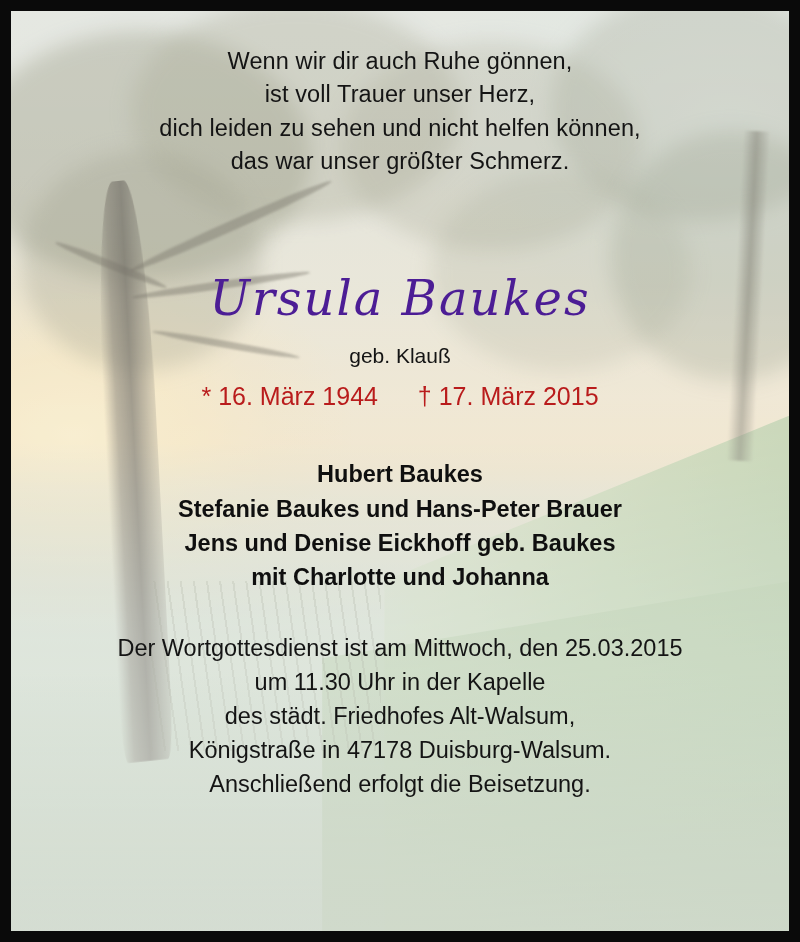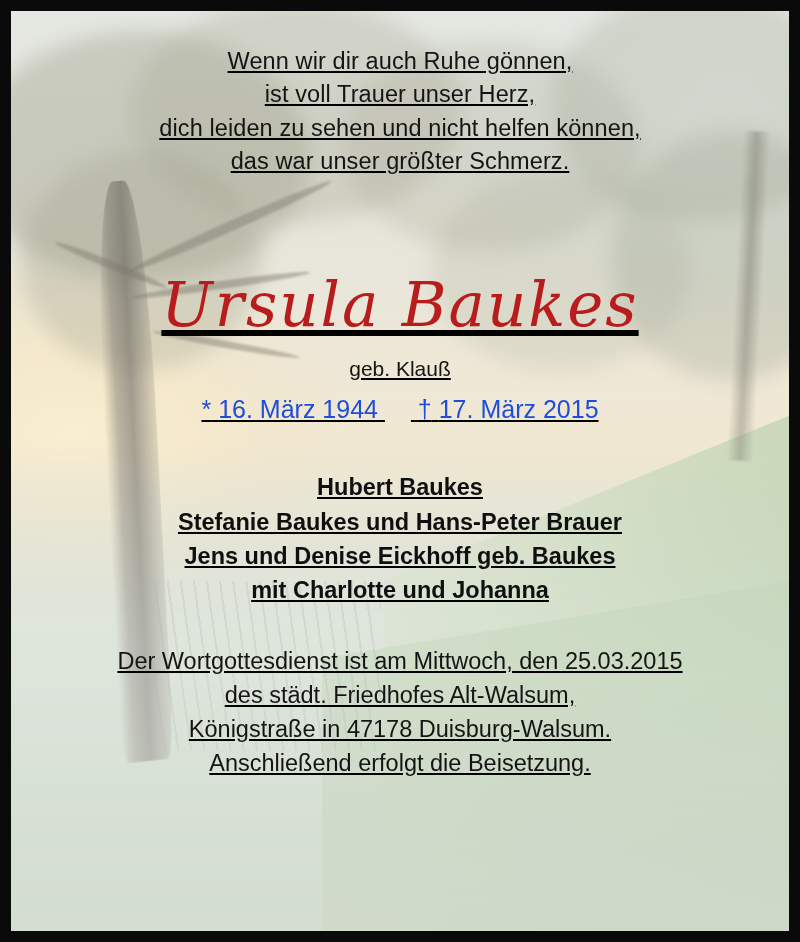--- a/index.html
+++ b/index.html
@@ -15,21 +15,20 @@
   }
 
   #notice {
     position: relative;
     width: 800px;
     height: 942px;
     box-sizing: border-box;
     border: 11px solid #0a0a0a;
     overflow: hidden;
     background: #cfd4cf;
-    text-decoration: underline;
   }
 
   
   .bg-layer {
     position: absolute;
     inset: 0;
     pointer-events: none;
   }
   .bg-sky {
     background:
@@ -197,37 +196,37 @@
     line-height: 1.42;
     color: #141414;
     letter-spacing: 0.1px;
   }
   .verse div { white-space: nowrap; }
 
   .name {
     margin-top: 96px;
     font-family: "DejaVu Serif", "Liberation Serif", serif;
     font-style: italic;
-    font-size: 61px;
+    font-size: 48px;
     line-height: 1;
     letter-spacing: 2px;
-    color: #b91c1c;
+    color: #4c1d95;
     white-space: nowrap;
   }
 
   .maiden {
     margin-top: 22px;
     font-size: 21px;
     color: #141414;
   }
 
   .dates {
     margin-top: 14px;
     font-size: 25px;
-    color: #1d4ed8;
+    color: #b91c1c;
   }
   .dates .sym { font-size: 25px; }
   .dates .gap { display: inline-block; width: 26px; }
 
   .family {
     margin-top: 46px;
     font-size: 23.5px;
     font-weight: bold;
     line-height: 1.46;
     color: #0f0f0f;
@@ -298,19 +297,20 @@
 
     <div class="family">
       <div>Hubert Baukes</div>
       <div>Stefanie Baukes und Hans-Peter Brauer</div>
       <div>Jens und Denise Eickhoff geb. Baukes</div>
       <div>mit Charlotte und Johanna</div>
     </div>
 
     <div class="service">
       <div>Der Wortgottesdienst ist am Mittwoch, den 25.03.2015</div>
+      <div>um 11.30 Uhr in der Kapelle</div>
       <div>des städt. Friedhofes Alt-Walsum,</div>
       <div>Königstraße in 47178 Duisburg-Walsum.</div>
       <div>Anschließend erfolgt die Beisetzung.</div>
     </div>
 
   </div>
 </div>
 
 </body></html>

